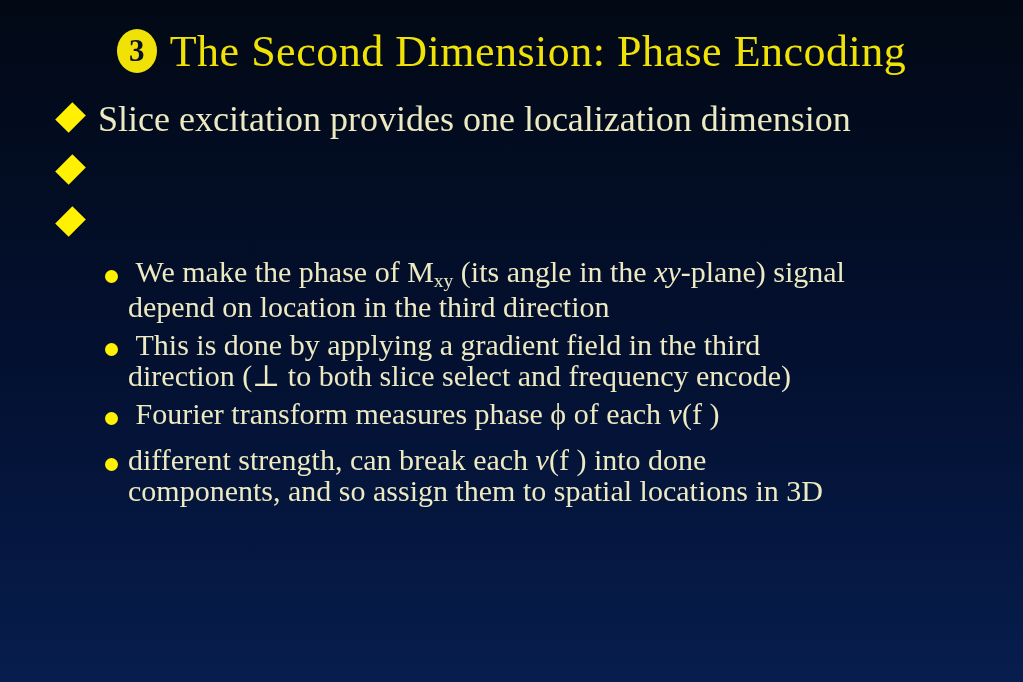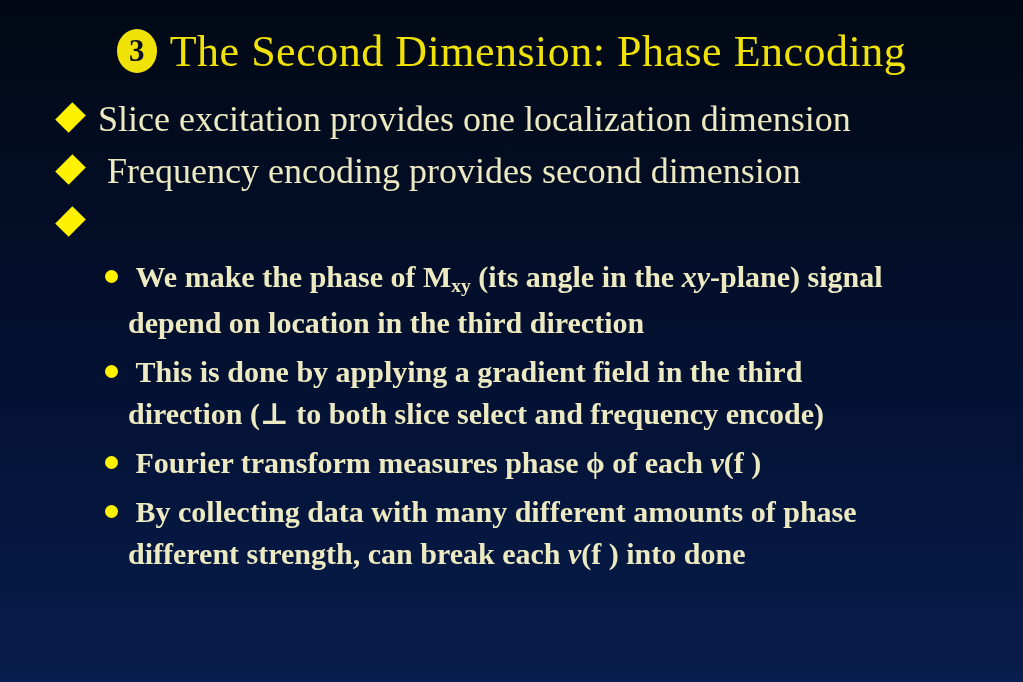--- a/index.html
+++ b/index.html
@@ -53,21 +53,21 @@
     background:var(--bullet-yellow);
     transform:rotate(45deg) scale(1,1.28);
   }
   .dot{
     position:absolute;left:2px;top:14px;
     width:13px;height:13px;border-radius:50%;
     background:var(--bullet-yellow);
   }
   .content{color:var(--body-cream);}
   .row.l1 .content{font-size:36px;line-height:51px;}
-  .row.l2 .content{font-size:30px;line-height:42px;font-weight:bold;}
+  .row.l2 .content{font-size:30px;line-height:31px;}
   .line{white-space:pre-wrap;}
   .run-italic{font-style:italic;}
   .run-accent-italic{font-style:italic;color:var(--accent-cyan);}
   .run-sub{font-size:65%;position:relative;top:0.28em;letter-spacing:0;}
 </style>
 </head>
 <body>
 
 <div class="slide">
   <div class="title-row">
@@ -80,23 +80,20 @@
           <span class="diamond"></span>
         </span>
         <div class="content">
           <div class="line"><span>Slice excitation provides one localization dimension</span></div>
         </div>
       </div>
       <div class="row l1">
         <span class="marker-box">
           <span class="diamond"></span>
         </span>
-        <div class="content">
-          <div class="line"><span> Frequency encoding provides second dimension</span></div>
-        </div>
       </div>
       <div class="row l1">
         <span class="marker-box">
           <span class="diamond"></span>
         </span>
       </div>
       <div class="row l2">
         <span class="marker-box">
           <span class="dot"></span>
         </span>
@@ -120,18 +117,18 @@
         </span>
         <div class="content">
           <div class="line"><span> Fourier transform measures phase ϕ of each </span><span class="run-italic">v</span><span>(f )</span></div>
         </div>
       </div>
       <div class="row l2">
         <span class="marker-box">
           <span class="dot"></span>
         </span>
         <div class="content">
-          <div class="line"><span> By collecting data with many different amounts of phase</span></div>
           <div class="line"><span>different strength, can break each </span><span class="run-italic">v</span><span>(f ) into done</span></div>
+          <div class="line"><span>components, and so assign them to spatial locations in 3D</span></div>
         </div>
       </div>
     </div>
 </div>
 
 </body></html>

